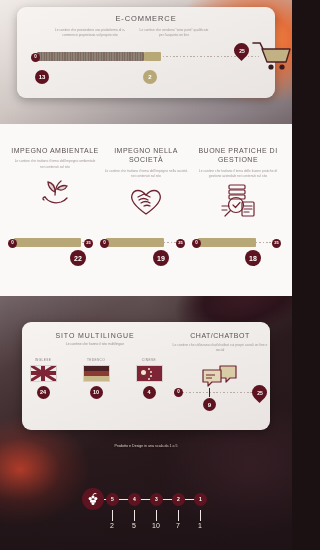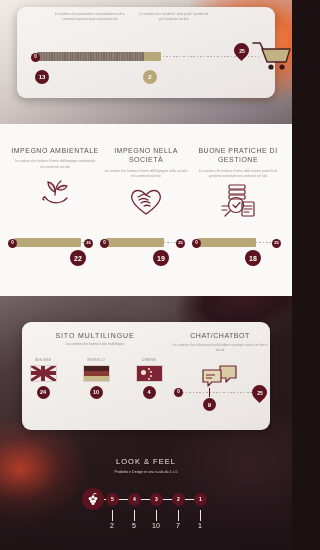--- a/index.html
+++ b/index.html
@@ -156,20 +156,21 @@
 <body>
 
 <div class="bg">
   <div class="bg-base"></div>
   <div class="bg-tint"></div>
   <div class="swoosh"></div>
   <div class="bg-dark-bottom"></div>
 </div>
 
 <div class="card" id="card-ecommerce">
+  <div class="panel-title" id="ec-title">E-COMMERCE</div>
 
   <div class="ec-notes">
     <div class="ec-note">Le cantine che possiedono una piattaforma di e-commerce proprietaria sul proprio sito</div>
     <div class="ec-note">Le cantine che vendono "wine point" qualificate per l'acquisto on line</div>
   </div>
 
   <div class="barwrap" style="left:12px; top:45px; width:235px; height:40px;">
 
     <div class="bar-dots" style="left:8px; width:222px;"></div>
 
@@ -331,21 +332,20 @@
     <div class="node" style="left:0px; top:0px; width:9px; height:9px; font-size:4.5px;">0</div>
     <div style="position:absolute; left:35px; top:0px; width:1px; height:9px; background:#5e1420;"></div>
     <div class="node" style="left:29px; top:10px; width:13px; height:13px; font-size:6px;">9</div>
     <div class="pin" style="left:78px; top:-3px;">
       <span>25</span>
     </div>
   </div>
 </div>
 
 <div id="lookfeel">
-  <div id="lf-title">LOOK &amp; FEEL</div>
   <div id="lf-sub">Prodotto e Design in una scala da 1 a 5</div>
 
   <div class="lf-scale">
     <div class="lf-line"></div>
 
     <div class="lf-grape">
       <svg width="14" height="14" viewBox="0 0 14 14">
         <g fill="#ffffff">
           <circle cx="7" cy="5" r="1.6"></circle>
             <circle cx="4.2" cy="6.6" r="1.6"></circle>

